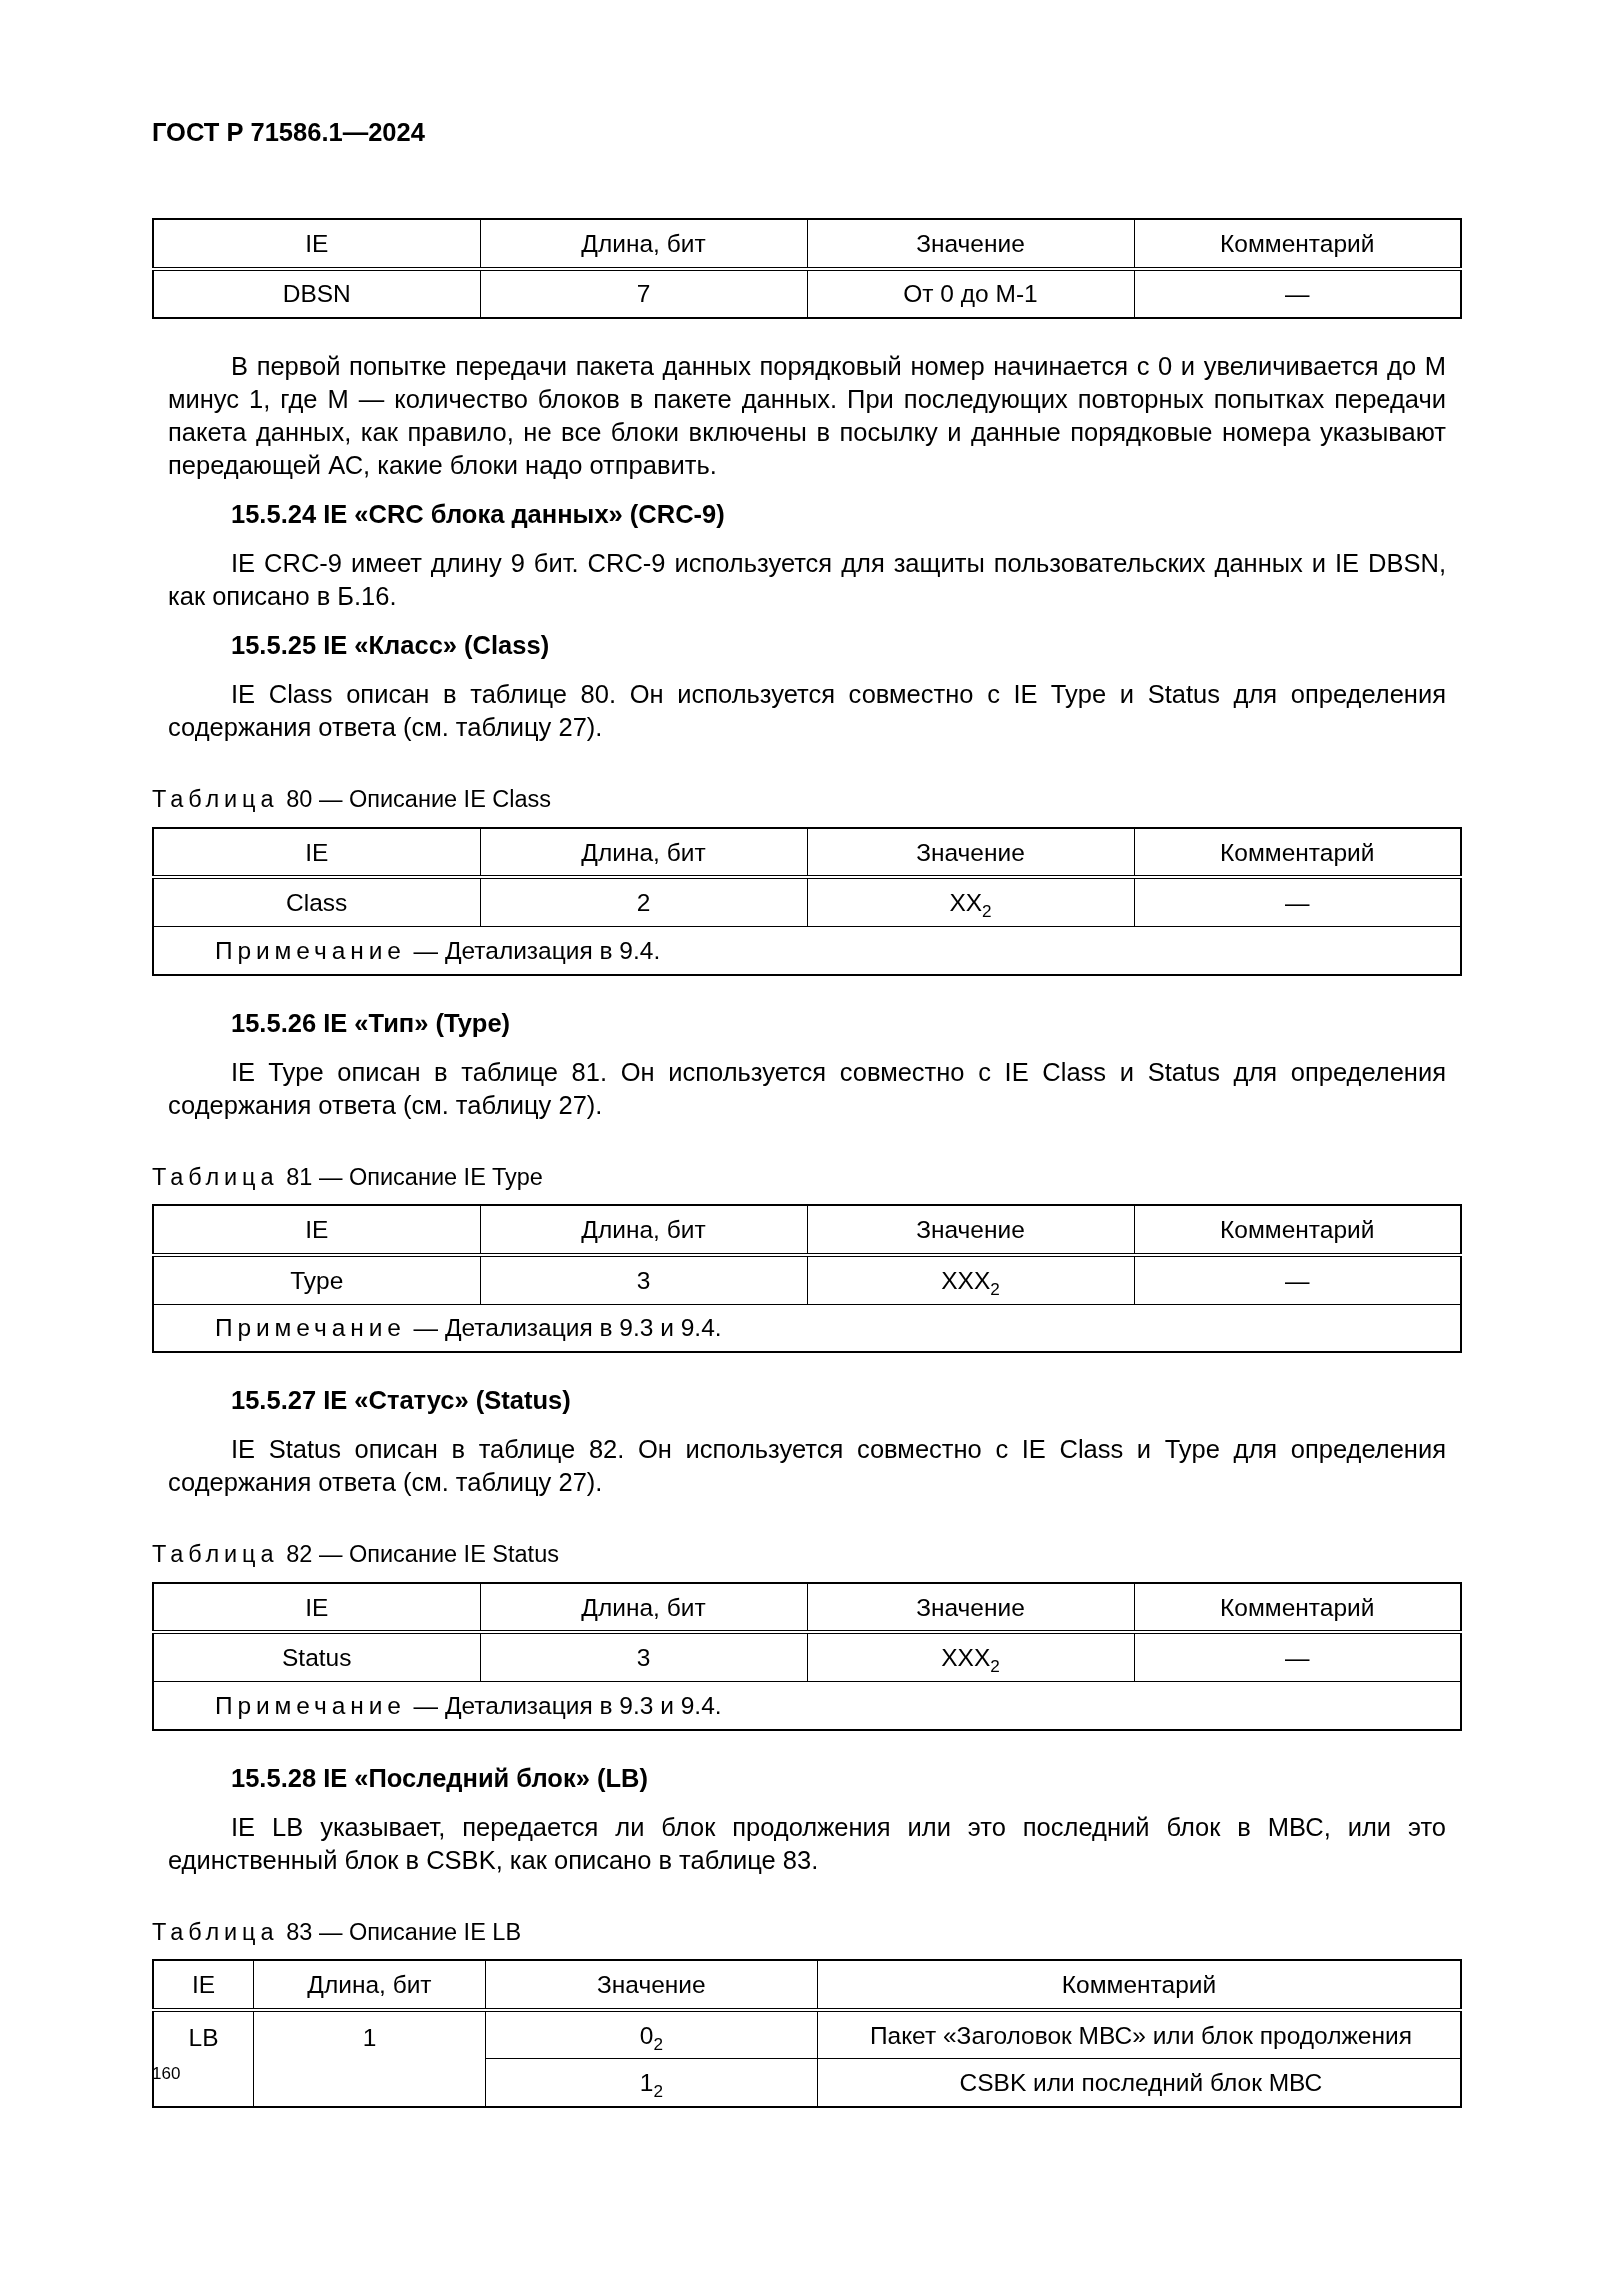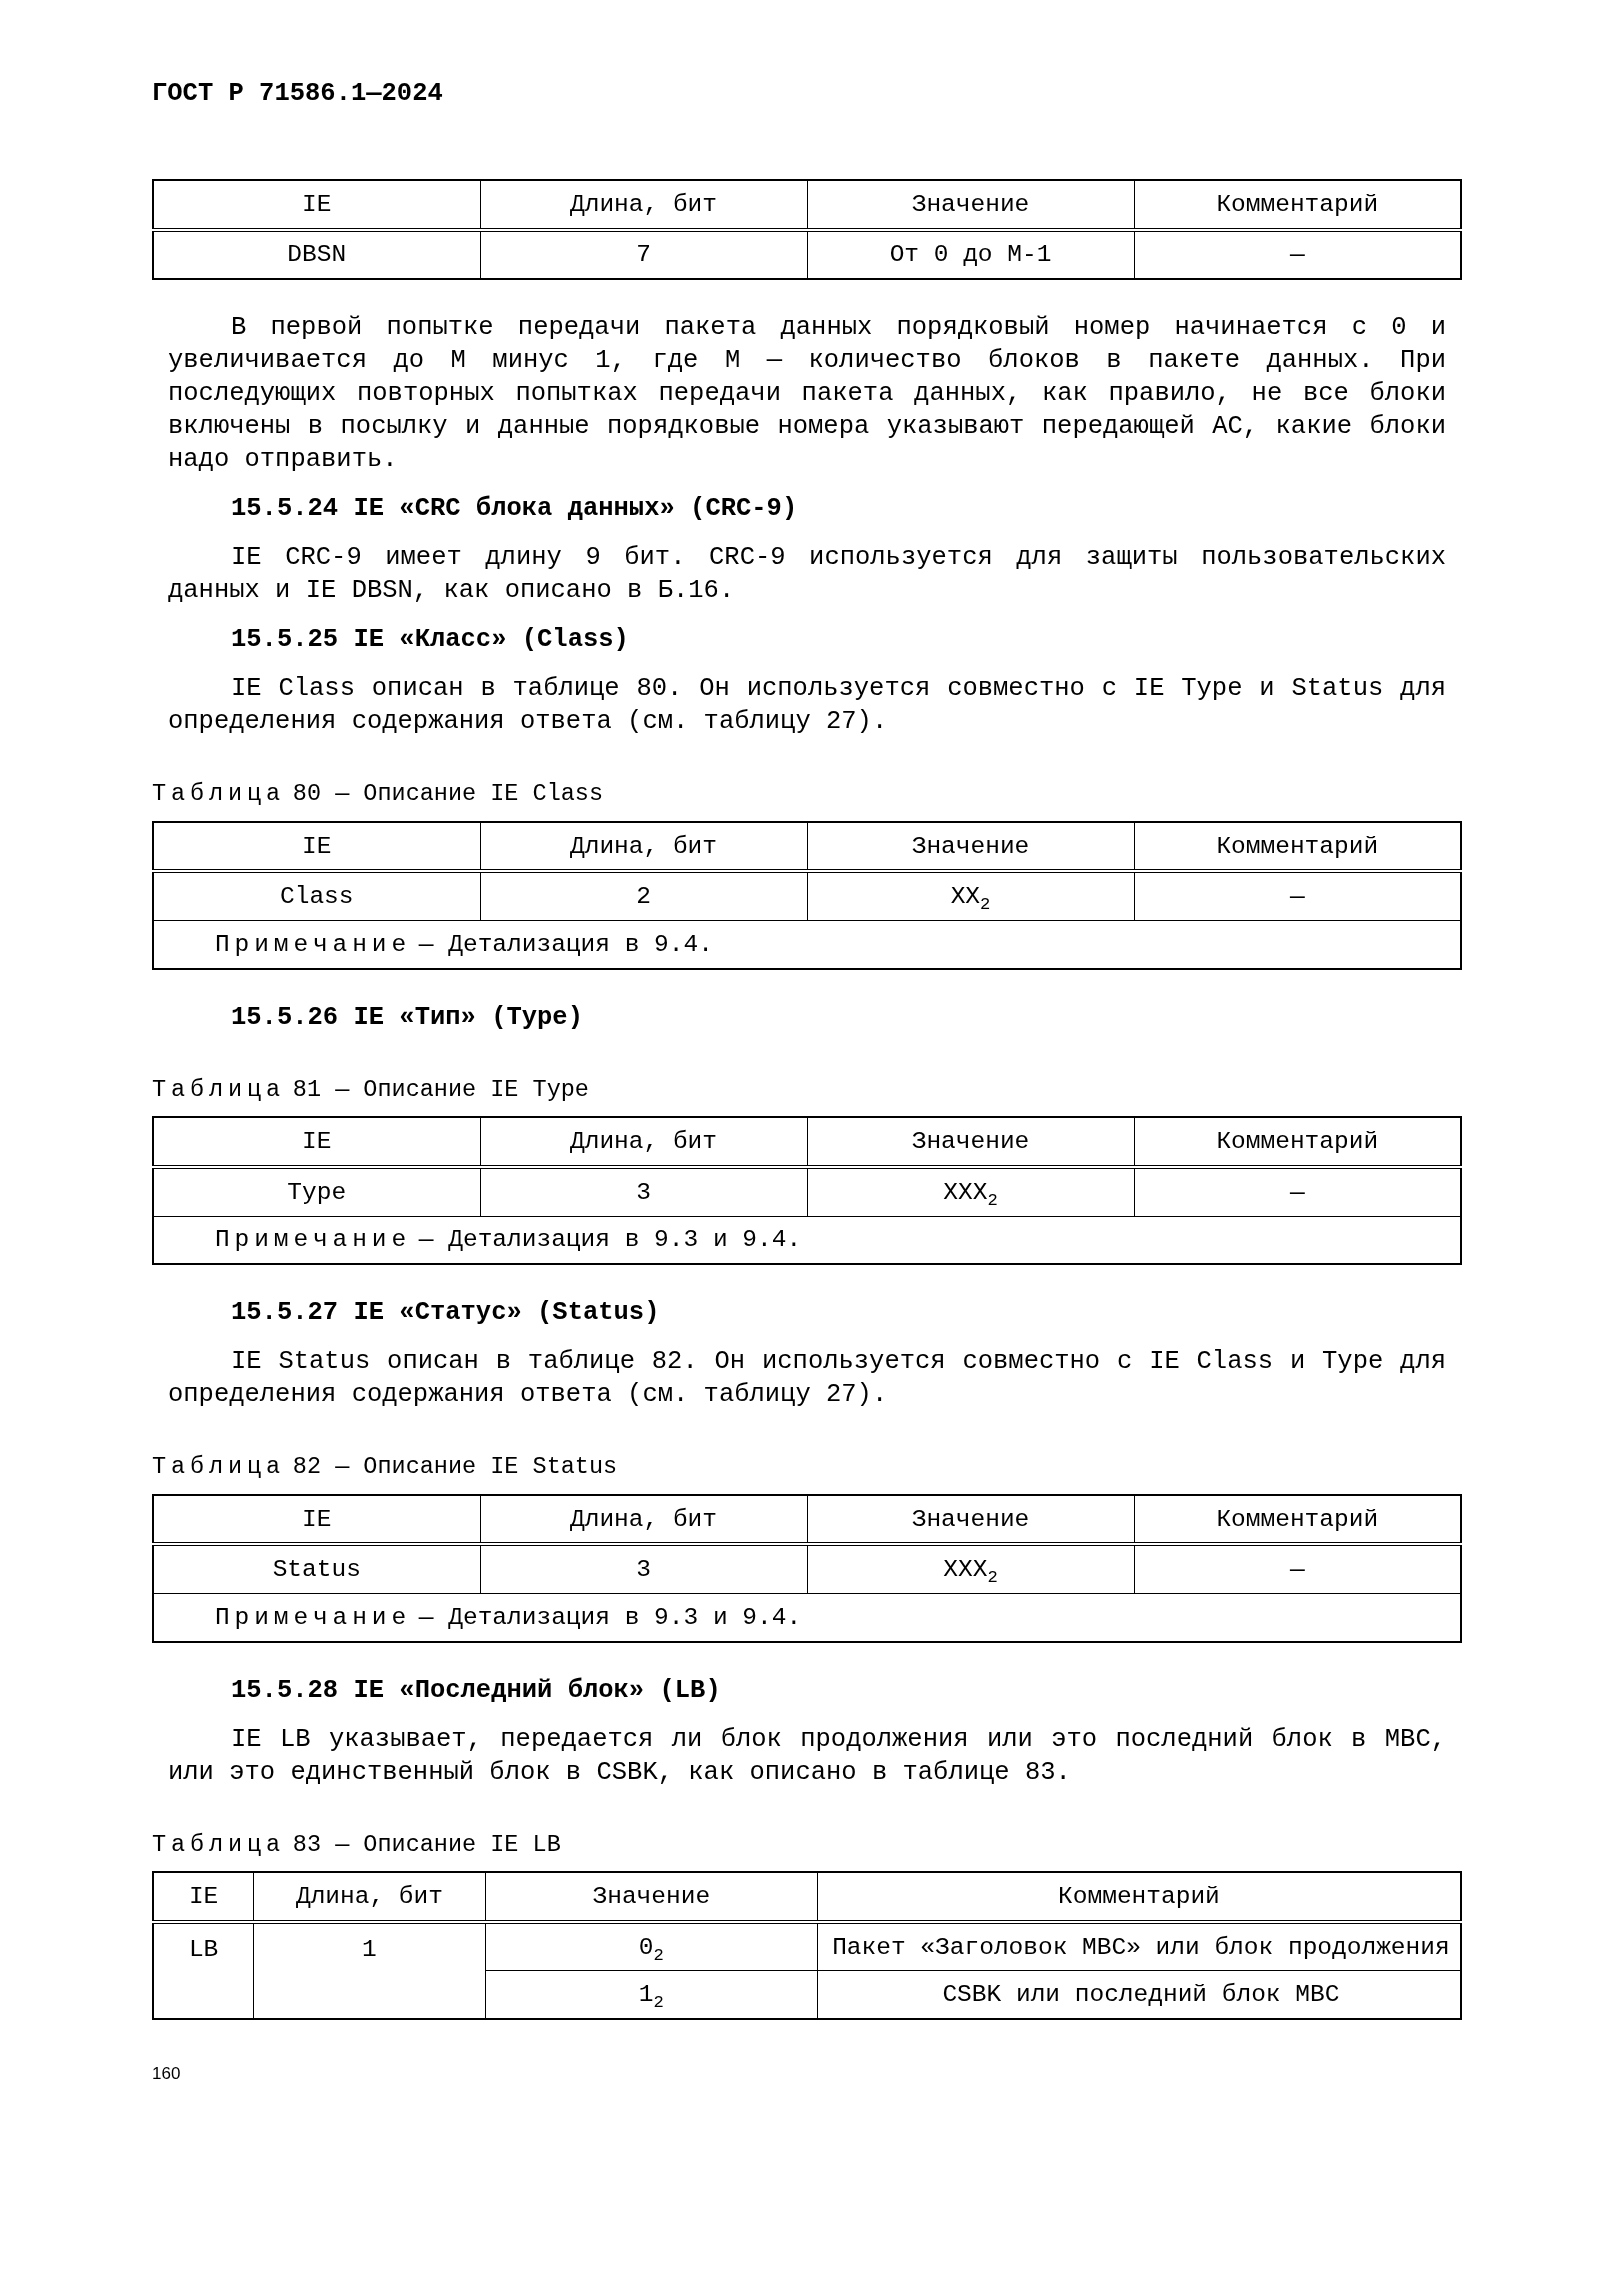--- a/index.html
+++ b/index.html
@@ -9,22 +9,21 @@
     height: 2293px;
     background: #ffffff;
     color: #000000;
     font-family: "Liberation Sans", "DejaVu Sans", sans-serif;
     position: relative;
     overflow: hidden;
   }
   .page {
     position: absolute;
     inset: 0;
-    padding: 79px 159px 0 152px;
-    font-family: Liberation Mono, monospace;
+    padding: 118px 159px 0 152px;
   }
   .doc-header {
     font-size: 25.5px;
     font-weight: bold;
     margin: 0 0 71px 0;
     text-indent: 0;
   }
   .body-text {
     font-size: 25.5px;
     line-height: 33px;
@@ -139,20 +138,21 @@
         <td><span>XX</span><sub>2</sub></td>
         <td>—</td>
       </tr>
       <tr>
         <td class="note-cell" colspan="4"><span class="spaced">Примечание</span><span>— Детализация в 9.4.</span></td>
       </tr>
     </tbody>
   </table>
 
   <p class="body-text heading after-table">15.5.26 IE «Тип» (Type)</p>
+  <p class="body-text">IE Type описан в таблице 81. Он используется совместно с IE Class и Status для определения содержания ответа (см. таблицу 27).</p>
 
   <p class="caption"><span class="spaced">Таблица</span><span>81 — Описание IE Type</span></p>
   <table class="gost">
     <colgroup>
         <col class="c25">
         <col class="c25">
         <col class="c25">
         <col class="c25">
       </colgroup>
     <thead>

